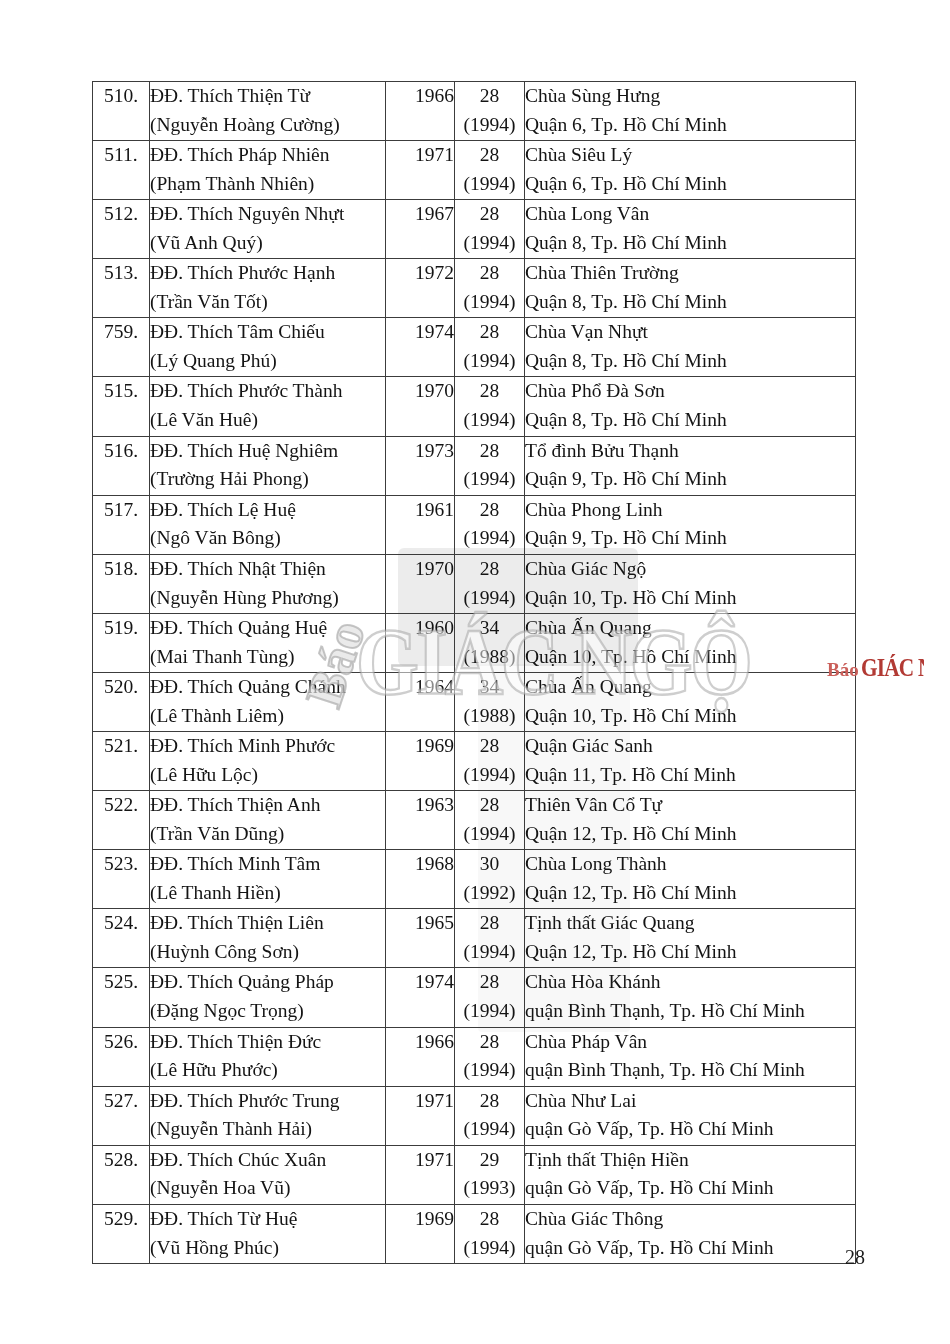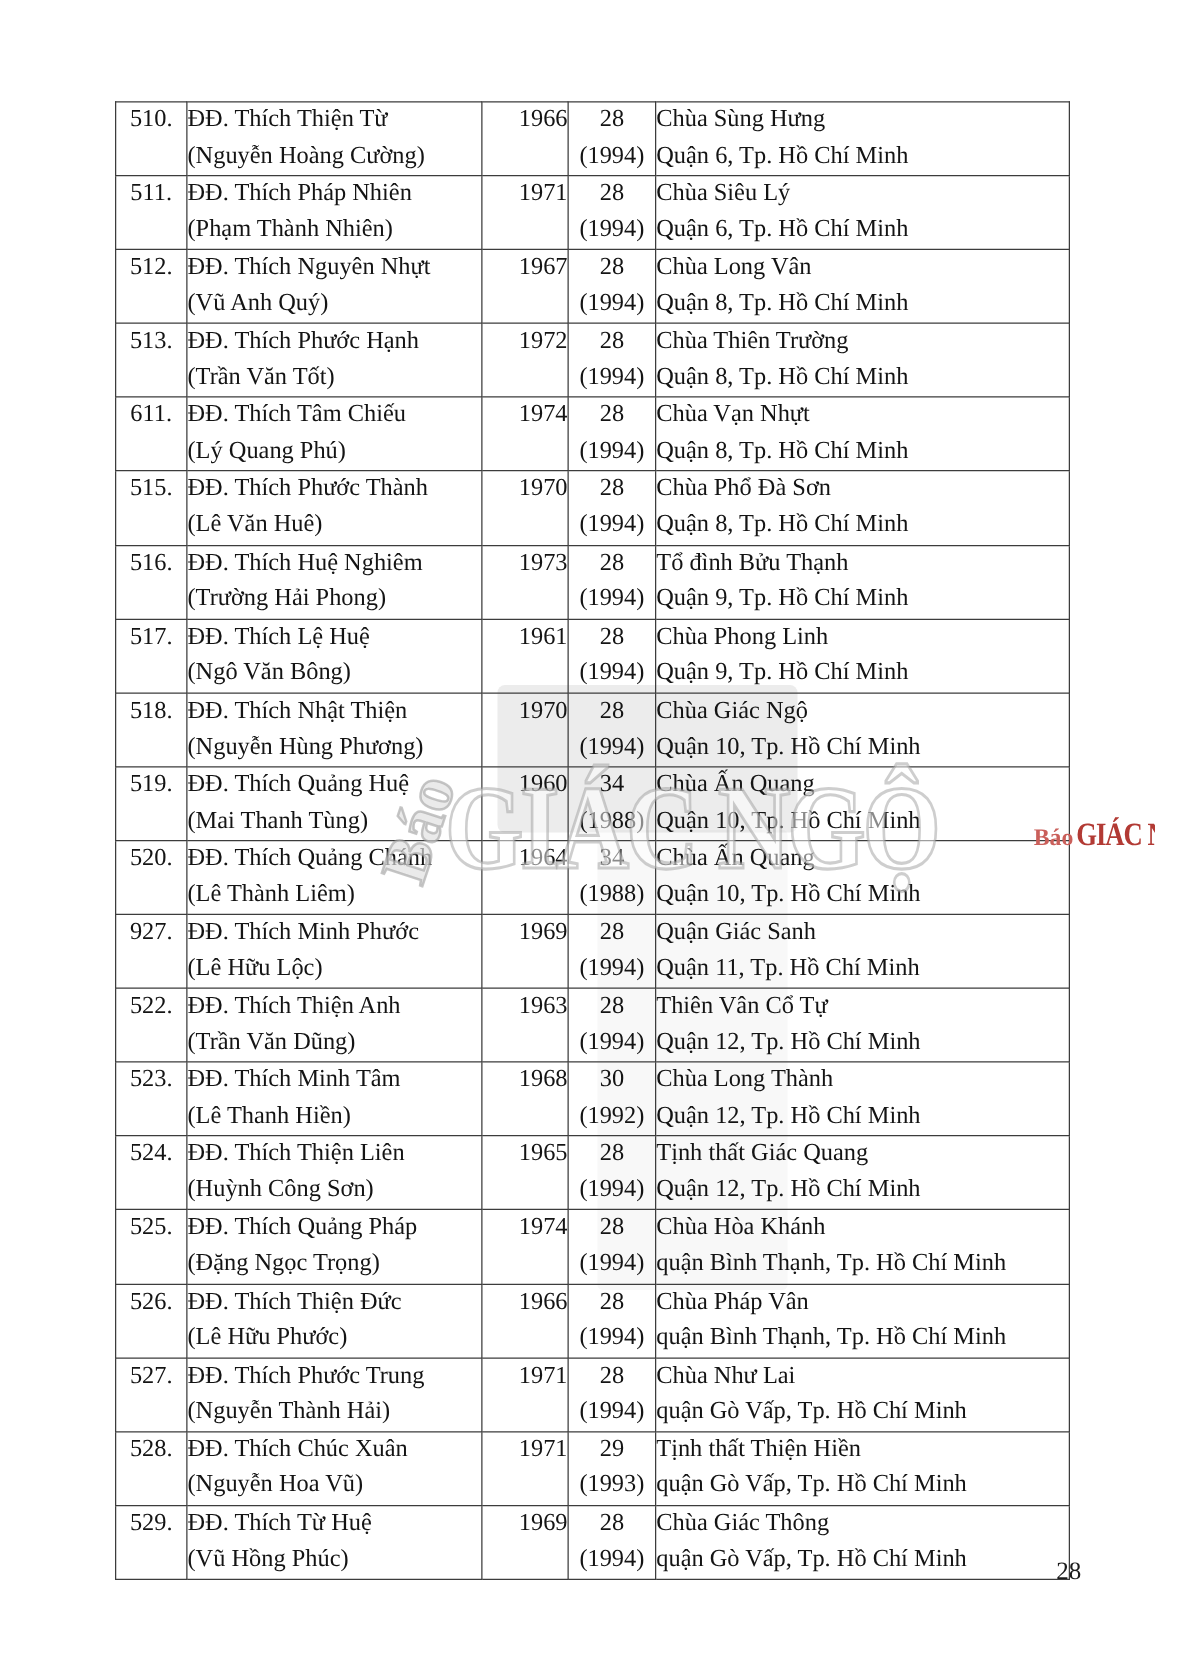--- a/index.html
+++ b/index.html
@@ -164,21 +164,21 @@
         <span class="ln">28</span>
         <span class="ln">(1994)</span>
       </td>
       <td class="c-temple">
         <span class="ln">Chùa Thiên Trường</span>
         <span class="ln">Quận 8, Tp. Hồ Chí Minh</span>
       </td>
     </tr>
         <tr>
       <td class="c-no">
-        <span class="ln">611.</span>
+        <span class="ln">759.</span>
       </td>
       <td class="c-name">
         <span class="ln">ĐĐ. Thích Tâm Chiếu</span>
         <span class="ln">(Lý Quang Phú)</span>
       </td>
       <td class="c-year">
         <span class="ln">1974</span>
       </td>
       <td class="c-age">
         <span class="ln">28</span>
@@ -304,21 +304,21 @@
         <span class="ln">34</span>
         <span class="ln">(1988)</span>
       </td>
       <td class="c-temple">
         <span class="ln">Chùa Ấn Quang</span>
         <span class="ln">Quận 10, Tp. Hồ Chí Minh</span>
       </td>
     </tr>
         <tr>
       <td class="c-no">
-        <span class="ln">927.</span>
+        <span class="ln">521.</span>
       </td>
       <td class="c-name">
         <span class="ln">ĐĐ. Thích Minh Phước</span>
         <span class="ln">(Lê Hữu Lộc)</span>
       </td>
       <td class="c-year">
         <span class="ln">1969</span>
       </td>
       <td class="c-age">
         <span class="ln">28</span>

